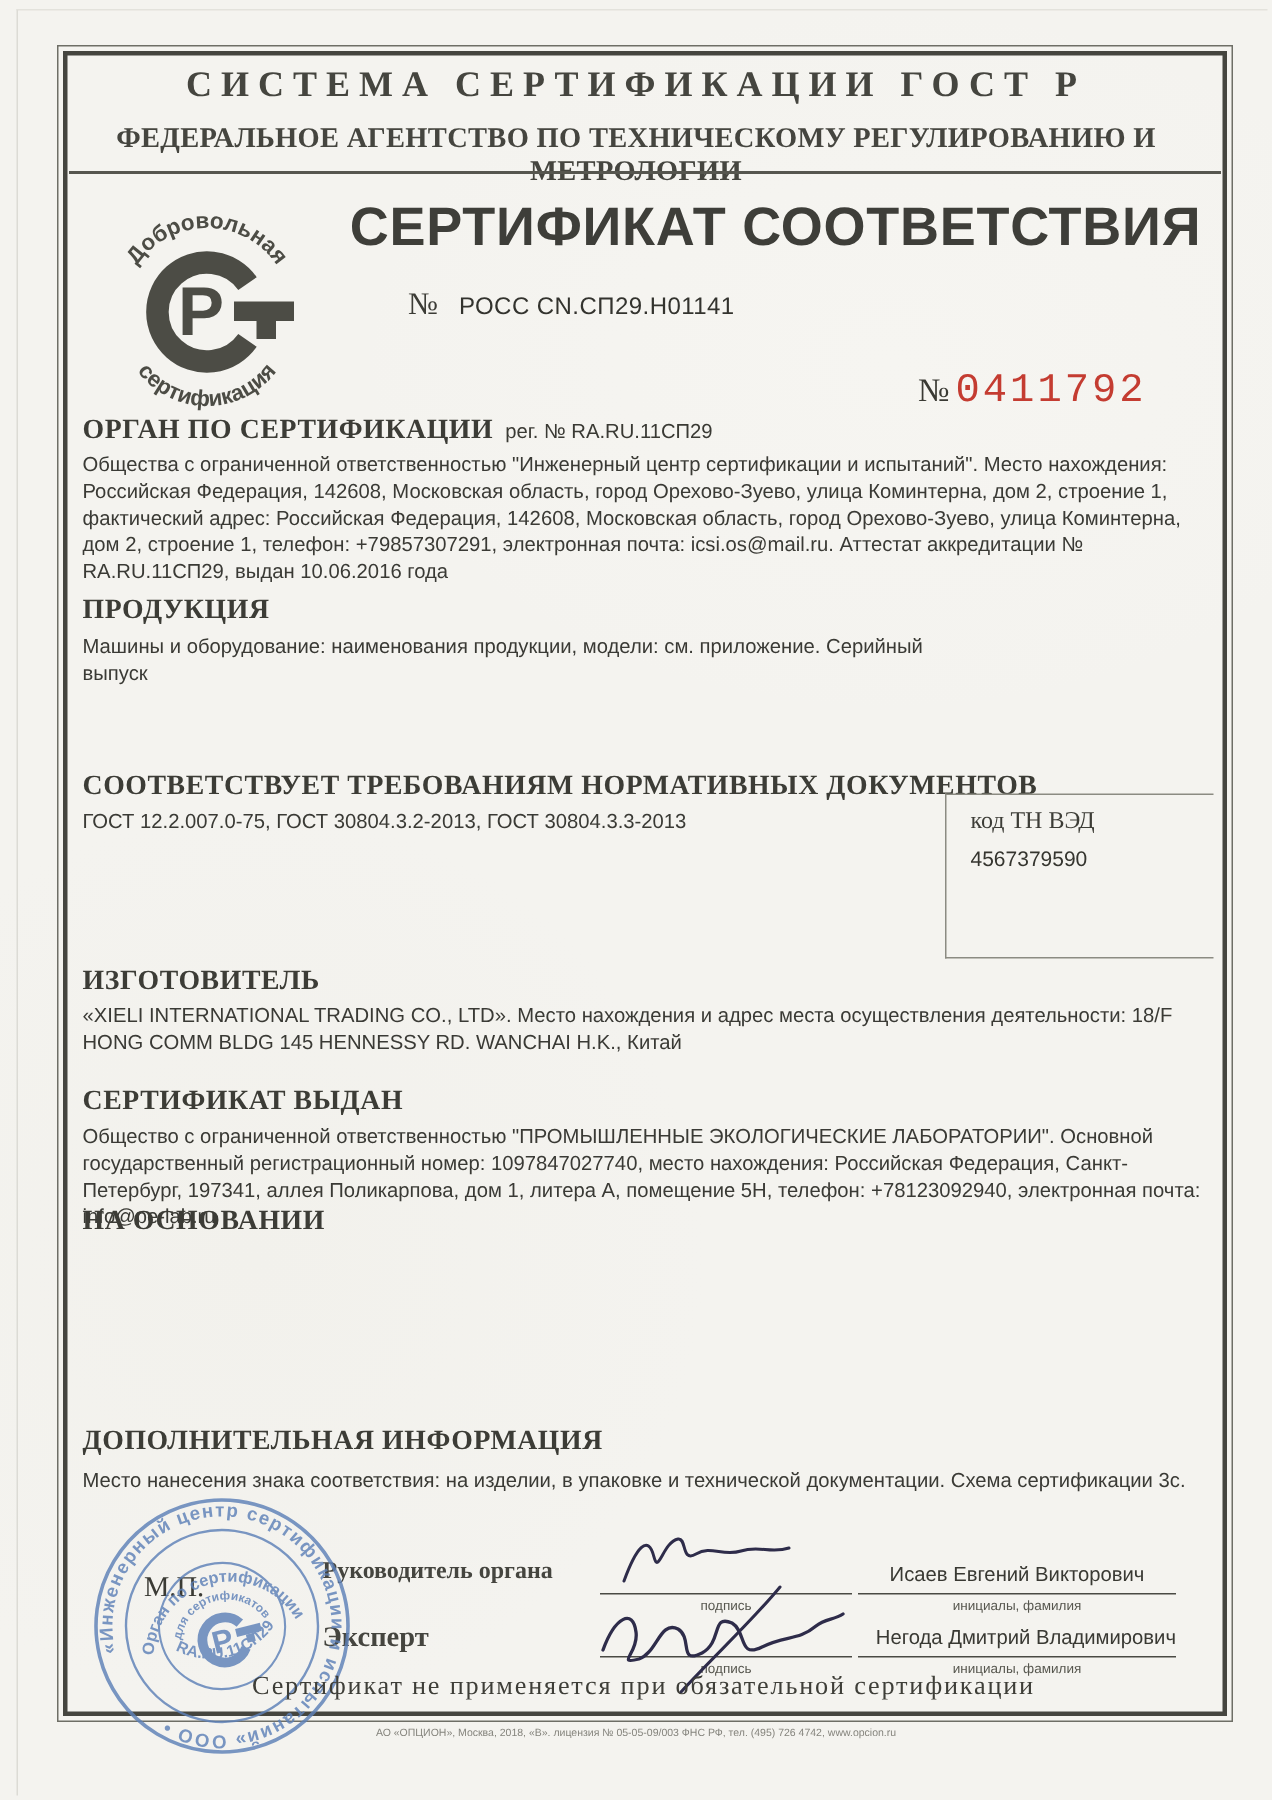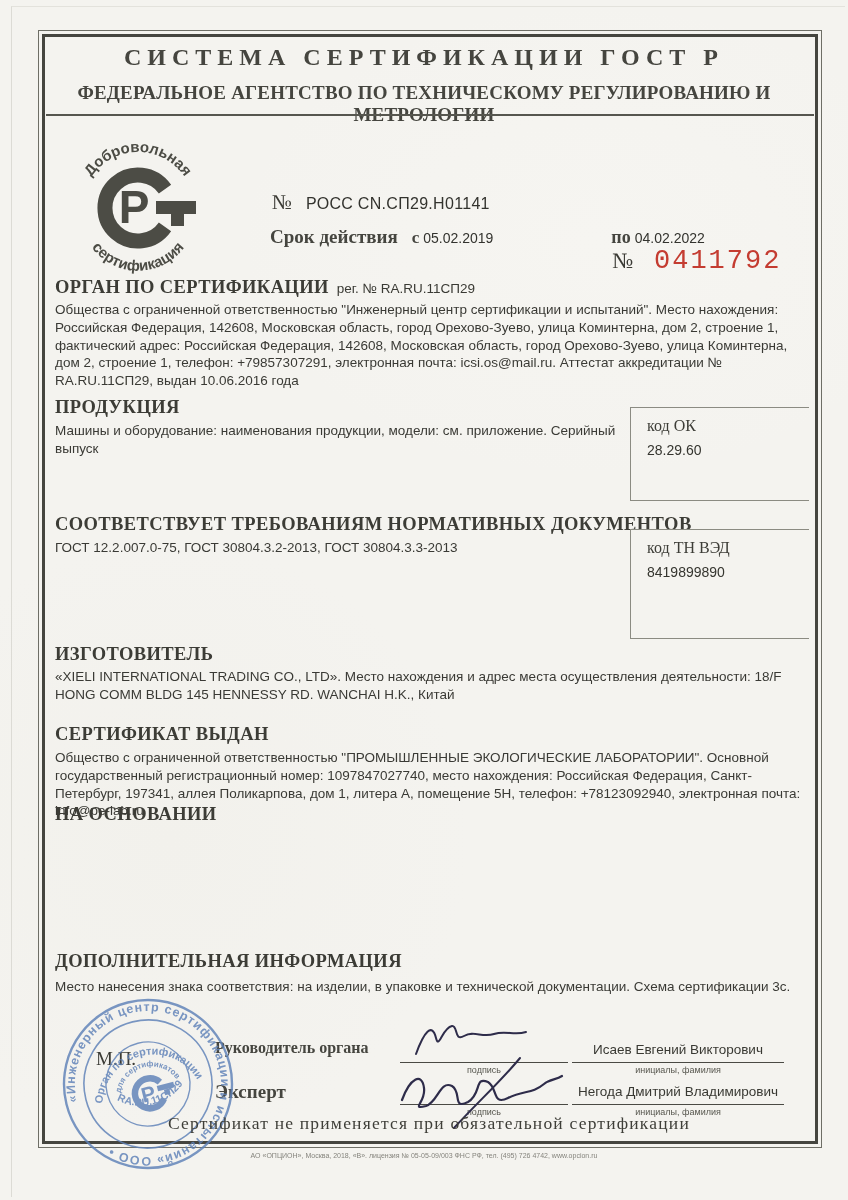--- a/index.html
+++ b/index.html
@@ -27,21 +27,21 @@
   .num-label{font-family:"Liberation Serif",serif;font-size:21px;color:#3c3c36;}
   .num-value{font-size:16px;color:#33332e;margin-left:14px;letter-spacing:0.3px;}
   .validity-row{left:270px;top:226px;}
   .validity-label{font-size:19px;}
   .v-c{font-size:17px;margin-left:14px;}
   .v-date{font-size:14px;color:#33332e;font-family:"Liberation Sans",sans-serif;font-weight:normal;}
   .v-po{font-size:18px;margin-left:118px;}
   .blank-num{left:612px;top:246px;}
   .blank-num .no{font-family:"Liberation Serif",serif;font-size:22px;color:#3a3a34;}
   .blank-num .digits{font-family:"Liberation Mono",monospace;font-size:27px;
-    letter-spacing:2px;margin-left:21px;}
+    letter-spacing:2px;margin-left:4px;}
   .sec-h{font-family:"Liberation Serif",serif;font-weight:bold;font-size:18.5px;
     color:#3c3c36;letter-spacing:0.4px;}
   .sec-reg{font-family:"Liberation Sans",sans-serif;font-weight:normal;font-size:13.5px;
     color:#3a3a34;margin-left:8px;}
   .sec-b{font-size:13.5px;color:#3a3a35;line-height:1.32;}
   .h-organ{left:55px;top:277px;}
   .b-organ{left:55px;top:301px;width:750px;}
   .h-product{left:55px;top:397px;}
   .b-product{left:55px;top:422px;width:565px;}
   .code-box{border:1px solid #8b8b82;border-right:none;}
@@ -69,21 +69,21 @@
   .line-n1{left:572px;top:1062px;width:212px;}
   .line-n2{left:572px;top:1104px;width:212px;}
   .sig-cap{font-size:9px;color:#57574f;text-align:center;}
   .cap-s1{left:400px;top:1065px;width:168px;}
   .cap-s2{left:400px;top:1107px;width:168px;}
   .cap-n1{left:572px;top:1065px;width:212px;}
   .cap-n2{left:572px;top:1107px;width:212px;}
   .sig-name{font-size:13.5px;color:#39
 39 33;color:#393933;text-align:center;}
   .name1{left:572px;top:1042px;width:212px;}
-  .name2{left:572px;top:1084px;width:212px;}
+  .name2{left:572px;top:1084px;width:212px;text-align:right;}
   .bottom-note{left:48px;top:1113px;width:762px;text-align:center;
     font-family:"Liberation Serif",serif;font-size:17.5px;color:#3e3e38;letter-spacing:1.2px;}
   .print-info{left:0;top:1152px;width:848px;text-align:center;font-size:7px;color:#85847d;}
   svg text{font-family:"Liberation Sans",sans-serif;}
   .logo-svg{left:68px;top:126px;}
   .stamp-svg{left:46px;top:982px;transform:rotate(-14deg);opacity:0.82;}
   .sig1-svg{left:402px;top:1012px;}
   .sig2-svg{left:392px;top:1052px;}
 </style>
 </head>
@@ -111,52 +111,44 @@
       <textPath href="#arcBot" startOffset="50%" text-anchor="middle">сертификация</textPath>
     </text>
     <g>
       <path d="M 97 100.9 A 33 33 0 1 1 97 63.1" fill="none" stroke="#4c4c45" stroke-width="15"></path>
       <text x="66" y="97" font-size="46" font-weight="bold" fill="#4c4c45" text-anchor="middle">Р</text>
       <rect x="88" y="75" width="40" height="13" fill="#4c4c45"></rect>
       <rect x="103" y="88" width="13" height="12" fill="#4c4c45"></rect>
     </g>
   </svg>
 
+  <div class="abs doc-title">СЕРТИФИКАТ СООТВЕТСТВИЯ</div>
 
   <div class="abs num-row">
     <span class="num-label">№</span><span class="num-value">РОСС CN.СП29.Н01141</span>
   </div>
 
-  <div class="abs validity-row serifB">
-    <span class="validity-label">Срок действия</span><span class="v-c">с</span>
-    <span class="v-date">05.02.2019</span><span class="v-po">по</span>
-    <span class="v-date">04.02.2022</span>
-  </div>
 
   <div class="abs blank-num">
     <span class="no">№</span><span class="digits" style="color:#c43c31;">0411792</span>
   </div>
 
   <div class="abs h-organ">
     <span class="sec-h">ОРГАН ПО СЕРТИФИКАЦИИ</span><span class="sec-reg">рег. № RA.RU.11СП29</span>
   </div>
   <div class="abs sec-b b-organ">Общества с ограниченной ответственностью "Инженерный центр сертификации и испытаний". Место нахождения: Российская Федерация, 142608, Московская область, город Орехово-Зуево, улица Коминтерна, дом 2, строение 1, фактический адрес: Российская Федерация, 142608, Московская область, город Орехово-Зуево, улица Коминтерна, дом 2, строение 1, телефон: +79857307291, электронная почта: icsi.os@mail.ru. Аттестат аккредитации № RA.RU.11СП29, выдан 10.06.2016 года</div>
 
   <div class="abs sec-h h-product">ПРОДУКЦИЯ</div>
   <div class="abs sec-b b-product">Машины и оборудование: наименования продукции, модели: см. приложение. Серийный выпуск</div>
-  <div class="abs code-box box-ok">
-    <div class="code-label">код ОК</div>
-    <div class="code-value">28.29.60</div>
-  </div>
 
   <div class="abs sec-h h-conf">СООТВЕТСТВУЕТ ТРЕБОВАНИЯМ НОРМАТИВНЫХ ДОКУМЕНТОВ</div>
   <div class="abs sec-b b-conf">ГОСТ 12.2.007.0-75, ГОСТ 30804.3.2-2013, ГОСТ 30804.3.3-2013</div>
   <div class="abs code-box box-tnved">
     <div class="code-label">код ТН ВЭД</div>
-    <div class="code-value">8419899890</div>
+    <div class="code-value">4567379590</div>
   </div>
 
   <div class="abs sec-h h-manu">ИЗГОТОВИТЕЛЬ</div>
   <div class="abs sec-b b-manu">«XIELI INTERNATIONAL TRADING CO., LTD». Место нахождения и адрес места осуществления деятельности: 18/F HONG COMM BLDG 145 HENNESSY RD. WANCHAI H.K., Китай</div>
 
   <div class="abs sec-h h-issued">СЕРТИФИКАТ ВЫДАН</div>
   <div class="abs sec-b b-issued">Общество с ограниченной ответственностью "ПРОМЫШЛЕННЫЕ ЭКОЛОГИЧЕСКИЕ ЛАБОРАТОРИИ". Основной государственный регистрационный номер: 1097847027740, место нахождения: Российская Федерация, Санкт-Петербург, 197341, аллея Поликарпова, дом 1, литера А, помещение 5Н, телефон: +78123092940, электронная почта: info@pe-lab.ru</div>
 
   <div class="abs sec-h h-basis">НА ОСНОВАНИИ</div>
 

